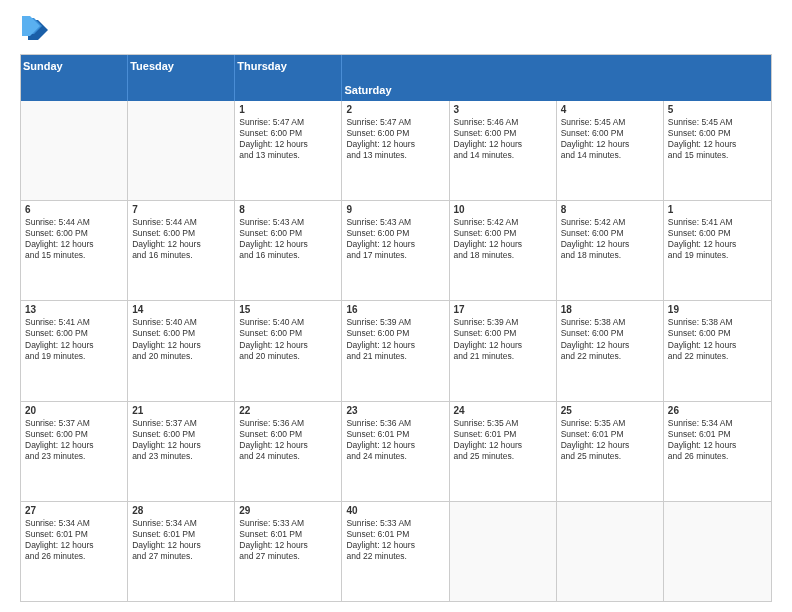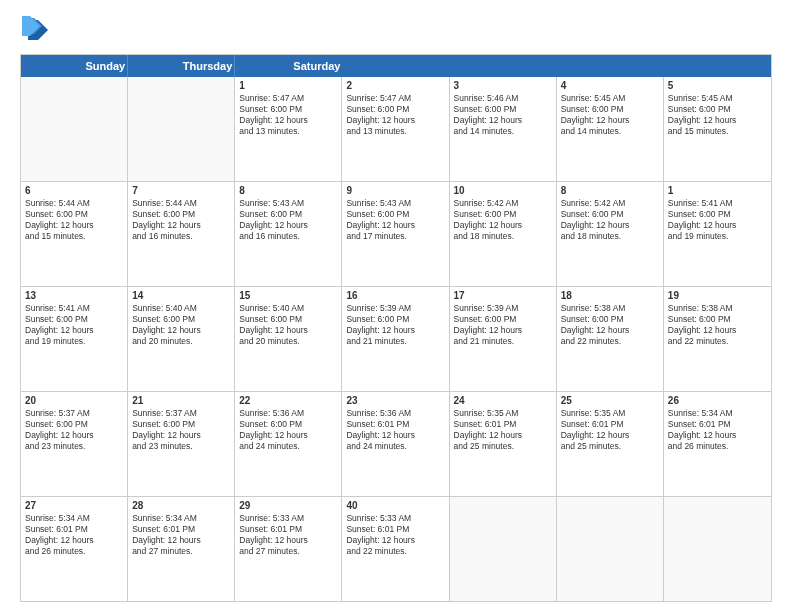--- a/index.html
+++ b/index.html
@@ -68,25 +68,25 @@
     }
     .cal-header {
       display: grid;
       grid-template-columns: repeat(7, 1fr);
       background: #2a6db5;
     }
     .cal-header-cell {
       color: white;
       font-size: 11px;
       font-weight: bold;
-      text-align: right;
+      text-align: left;
       padding: 5px 2px;
       border-right: 1px solid #4a8dd5;
     }
-    .cal-header-cell:last-child { border-right: none; }
+    .cal-header-cell:last-child { border-right: none; margin-top: 24px; }
     .cal-body {
       flex: 1;
       display: flex;
       flex-direction: column;
     }
     .cal-row {
       display: grid;
       grid-template-columns: repeat(7, 1fr);
       flex: 1;
       border-bottom: 1px solid #ccc;
@@ -131,20 +131,21 @@
     </div>
     <div class="title-area">
       <div class="month-title"></div>
       <div class="subtitle"></div>
     </div>
   </div>
 
   <div class="calendar">
     <div class="cal-header">
     <div class="cal-header-cell">Sunday</div>
+        <div class="cal-header-cell">Tuesday</div>
         <div class="cal-header-cell">Thursday</div>
         <div class="cal-header-cell">Saturday</div>
       </div>
     <div class="cal-body">
     <div class="cal-row">
           <div class="cal-cell empty"></div>
           <div class="cal-cell empty"></div>
           <div class="cal-cell">
             <div class="day-num">1</div>
             <div class="cell-line">Sunrise: 5:47 AM</div>

